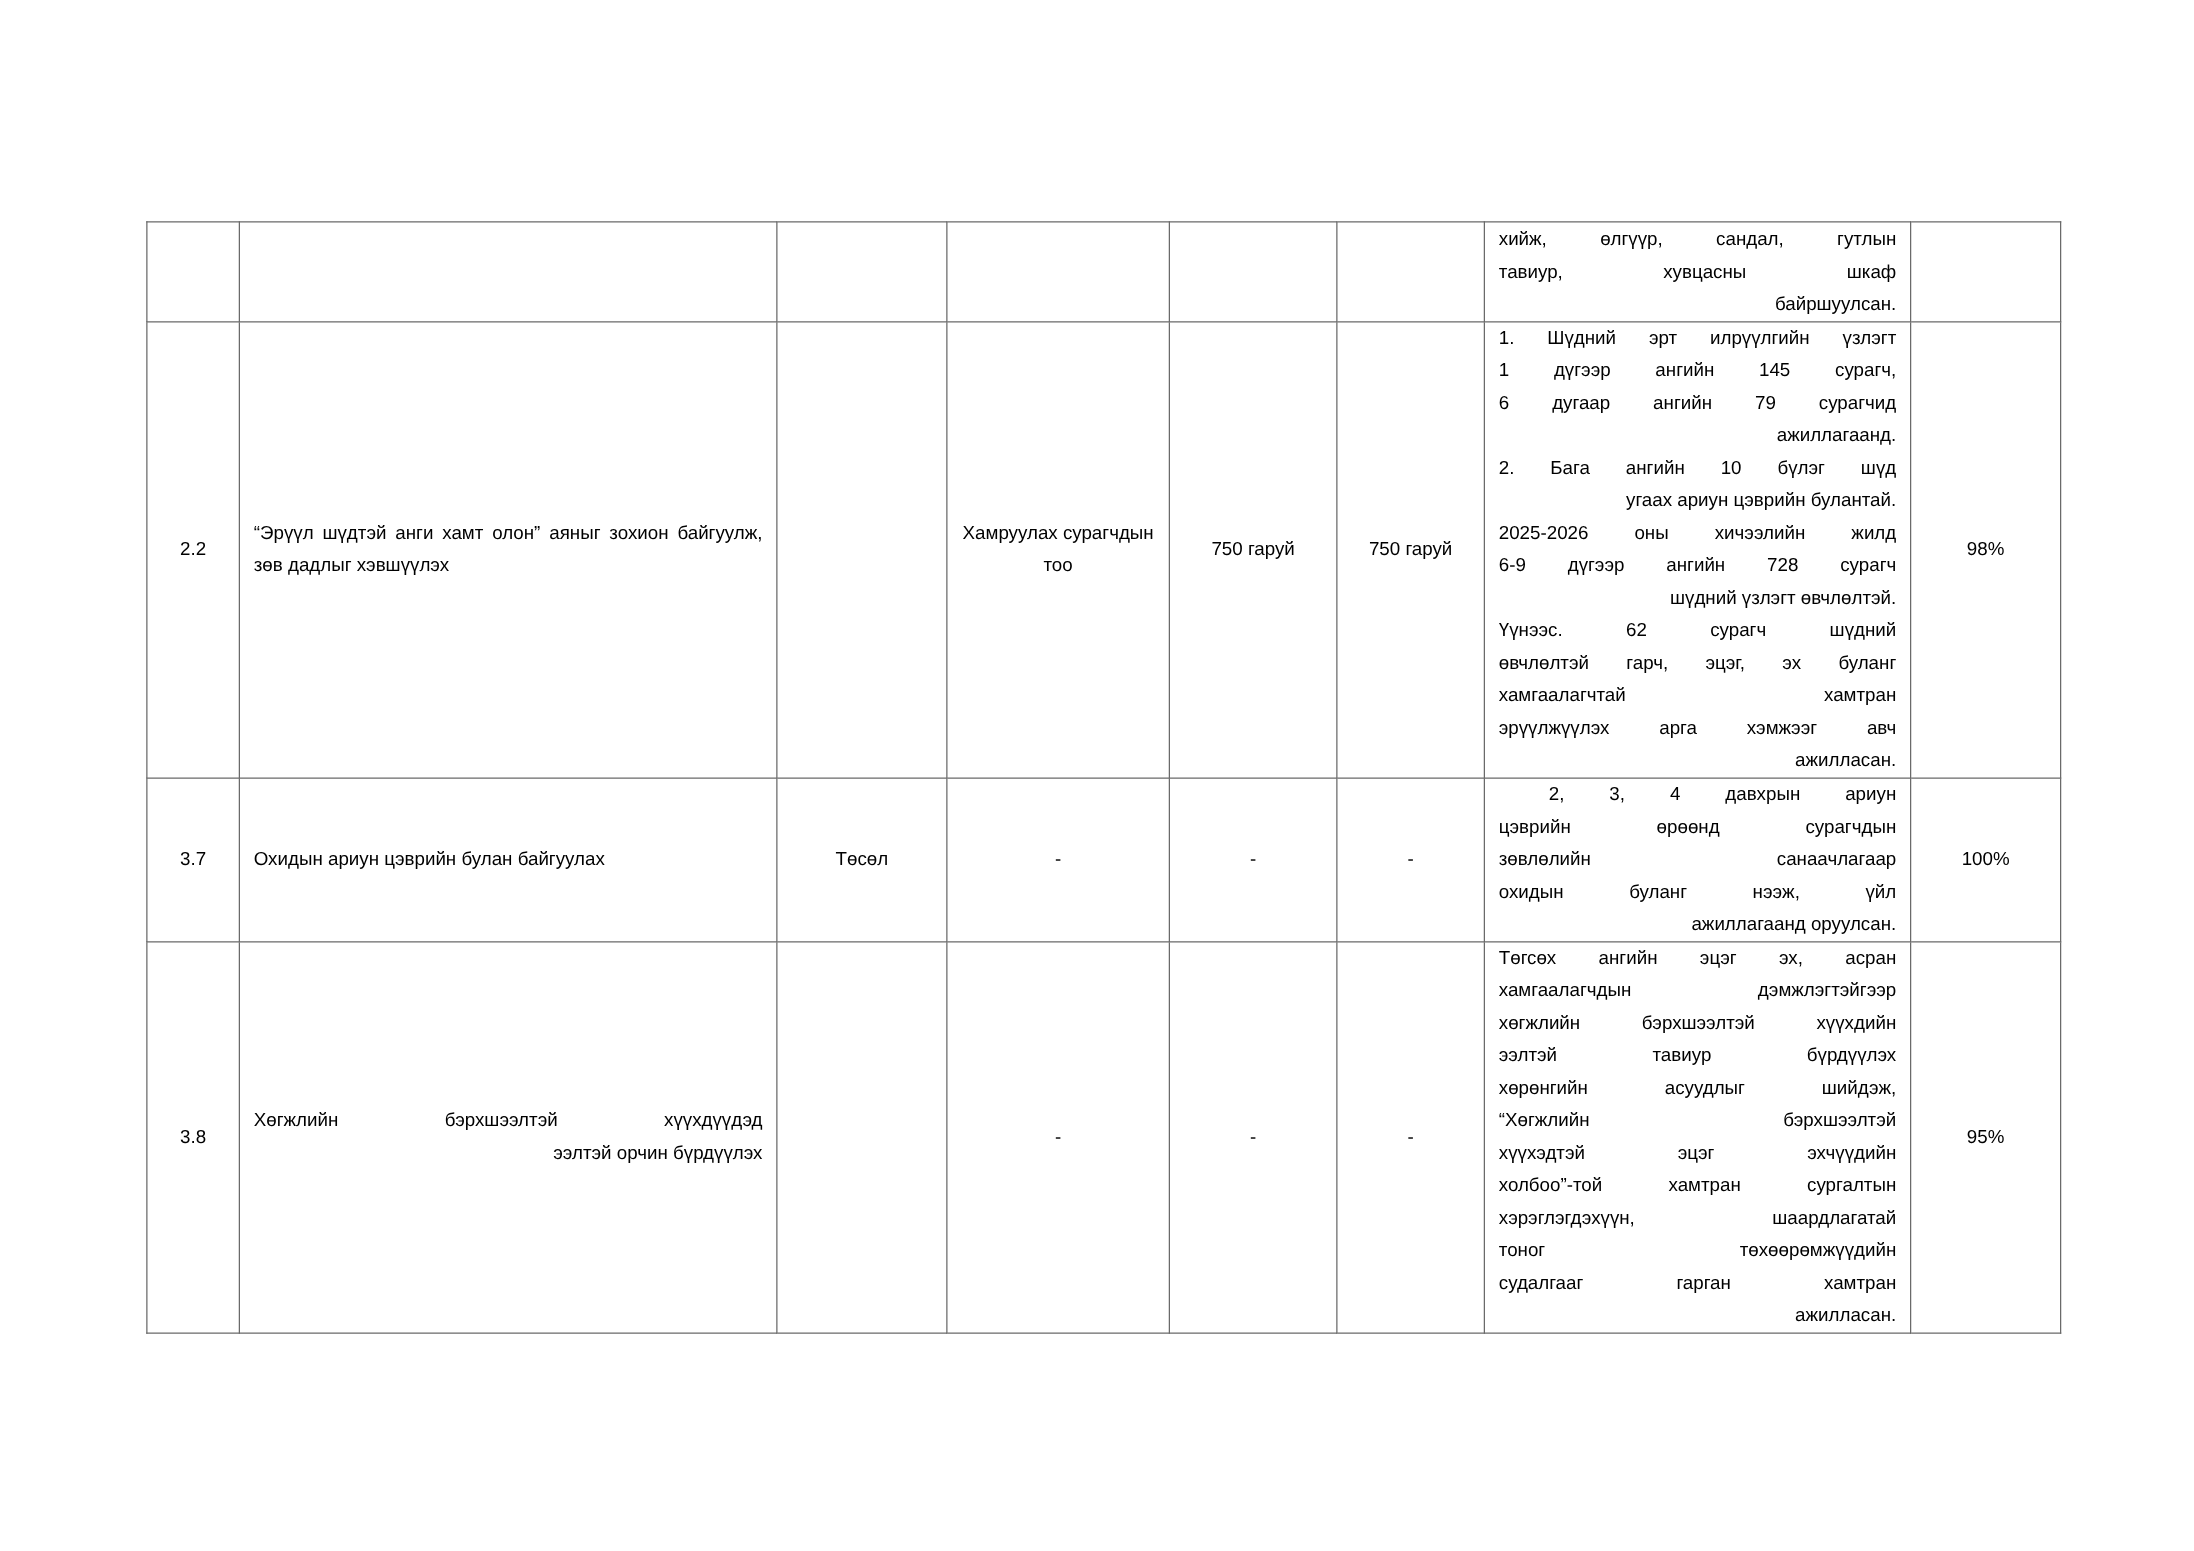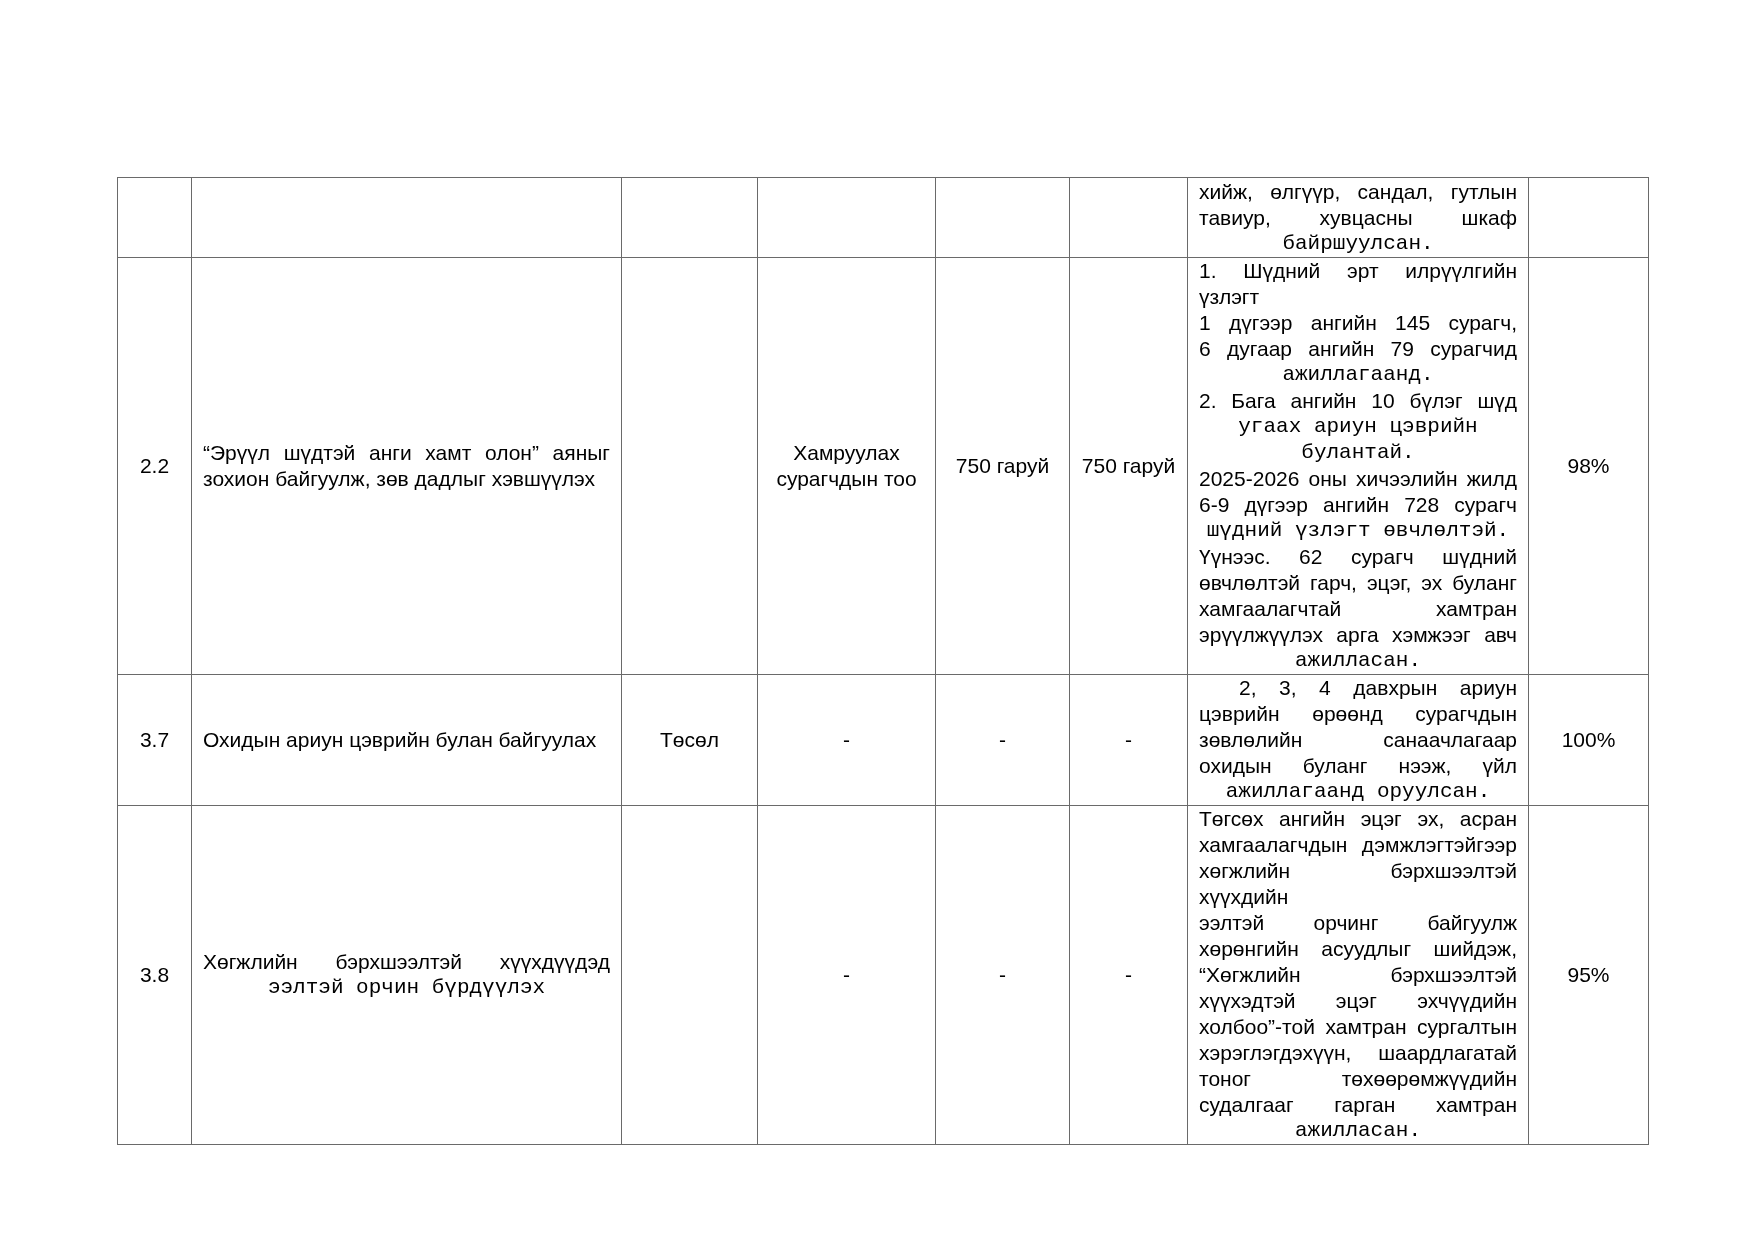--- a/index.html
+++ b/index.html
@@ -1,24 +1,24 @@
 <!DOCTYPE html>
 <html><head>
 <meta charset="utf-8">
 <style>
   html, body { margin:0; padding:0; background:#ffffff; }
   body { width:1755px; height:1241px; position:relative; overflow:hidden;
          font-family:"Liberation Sans", sans-serif; color:#000; }
   table.report { position:absolute; left:117px; top:177px; border-collapse:collapse; table-layout:fixed; width:1531px; }
-  table.report td { border:1.5px solid #6a6a6a; padding:0 11px; font-size:21px; line-height:26px; vertical-align:middle; }
+  table.report td { border:1.5px solid #6a6a6a; padding:0 11px; font-size:15px; line-height:26px; vertical-align:middle; }
   td.c { text-align:center; }
   td.j { text-align:justify; text-align-last:auto; }
   td.top { vertical-align:top; }
   .jline { display:block; text-align:justify; text-align-last:justify; }
-  .jlast { display:block; text-align:center;font-family:Liberation Mono, monospace; }
+  .jlast { display:block; text-align:right; }
   .indent { text-indent:40px; }
 </style>
 </head>
 <body>
 
 <table class="report">
   <colgroup>
     <col style="width:74px">
       <col style="width:430px">
       <col style="width:136px">
@@ -91,21 +91,21 @@
           <span class="jlast">ээлтэй орчин бүрдүүлэх</span>
         </td>
       <td class="c"></td>
       <td class="c">-</td>
       <td class="c">-</td>
       <td class="c">-</td>
       <td class="top">
           <span class="jline">Төгсөх ангийн эцэг эх, асран</span>
           <span class="jline">хамгаалагчдын дэмжлэгтэйгээр</span>
           <span class="jline">хөгжлийн бэрхшээлтэй хүүхдийн</span>
-          <span class="jline">ээлтэй орчинг байгуулж</span>
+          <span class="jline">ээлтэй тавиур бүрдүүлэх</span>
           <span class="jline">хөрөнгийн асуудлыг шийдэж,</span>
           <span class="jline">“Хөгжлийн бэрхшээлтэй</span>
           <span class="jline">хүүхэдтэй эцэг эхчүүдийн</span>
           <span class="jline">холбоо”-той хамтран сургалтын</span>
           <span class="jline">хэрэглэгдэхүүн, шаардлагатай</span>
           <span class="jline">тоног төхөөрөмжүүдийн</span>
           <span class="jline">судалгааг гарган хамтран</span>
           <span class="jlast">ажилласан.</span>
         </td>
       <td class="c">95%</td>

